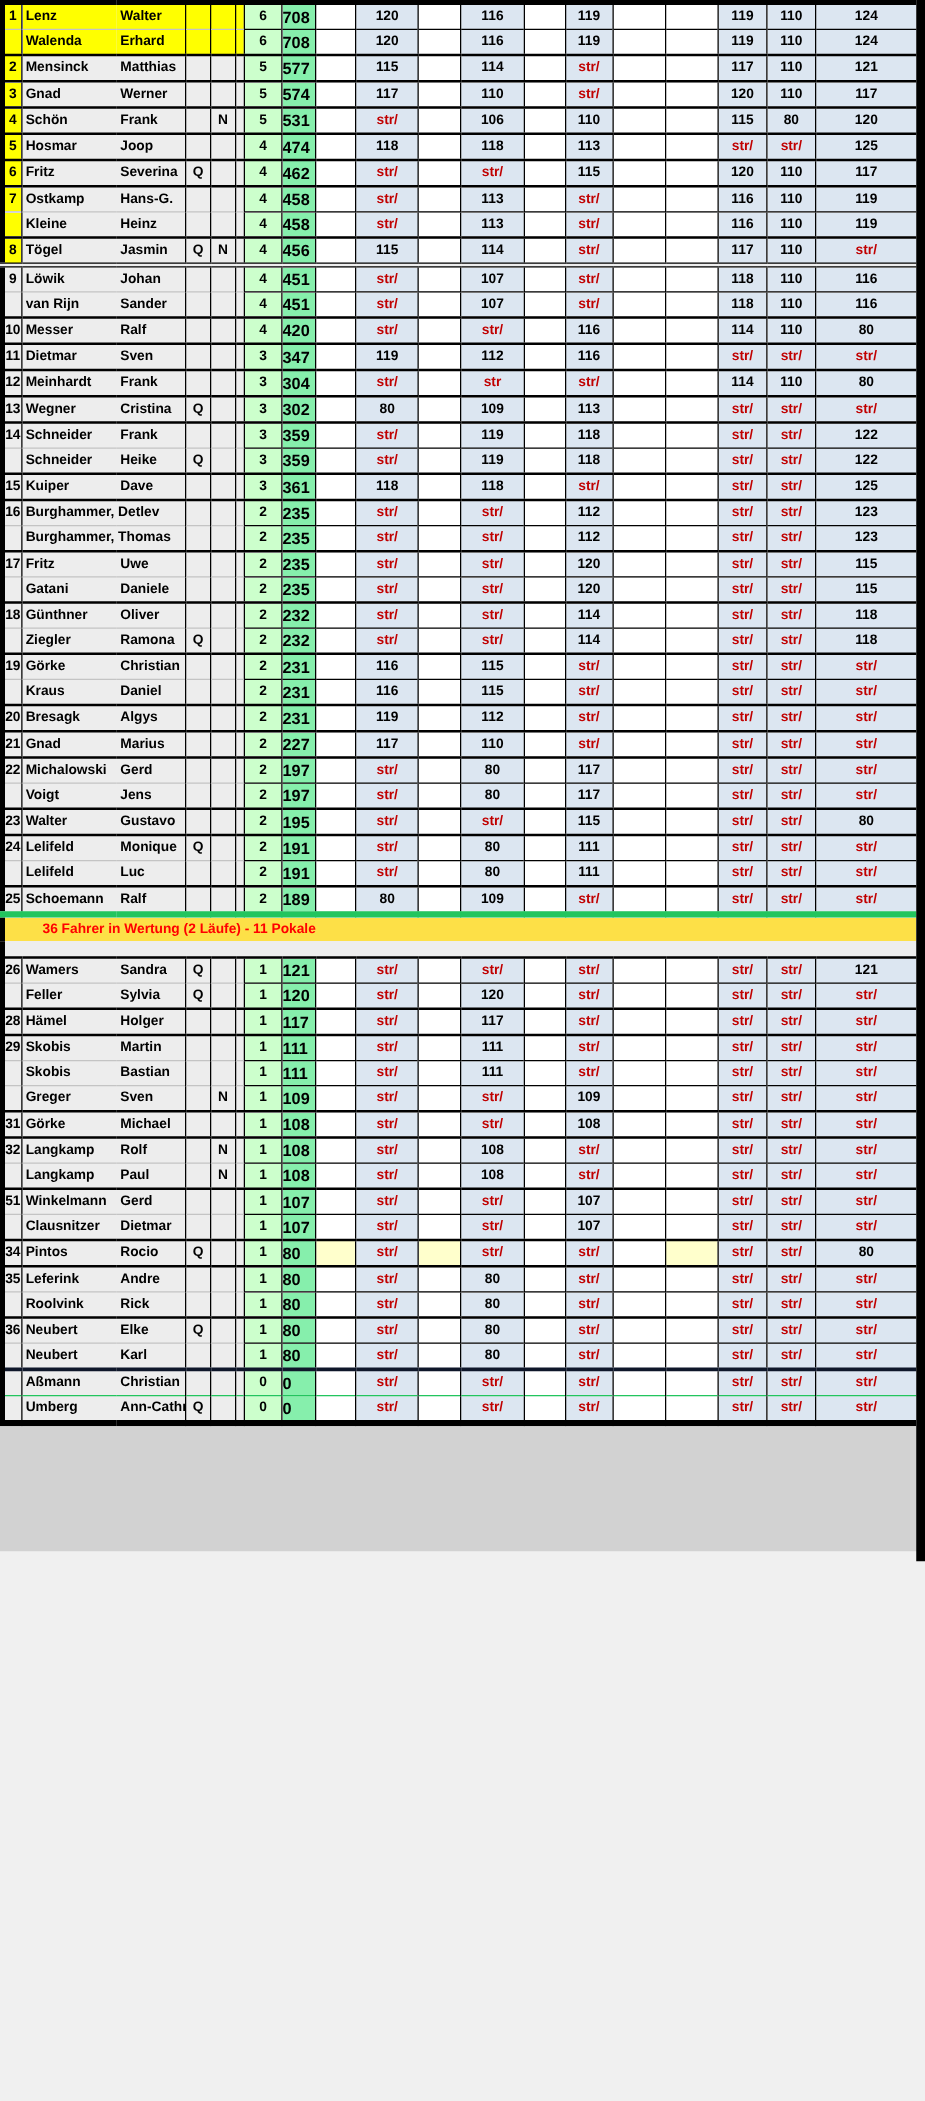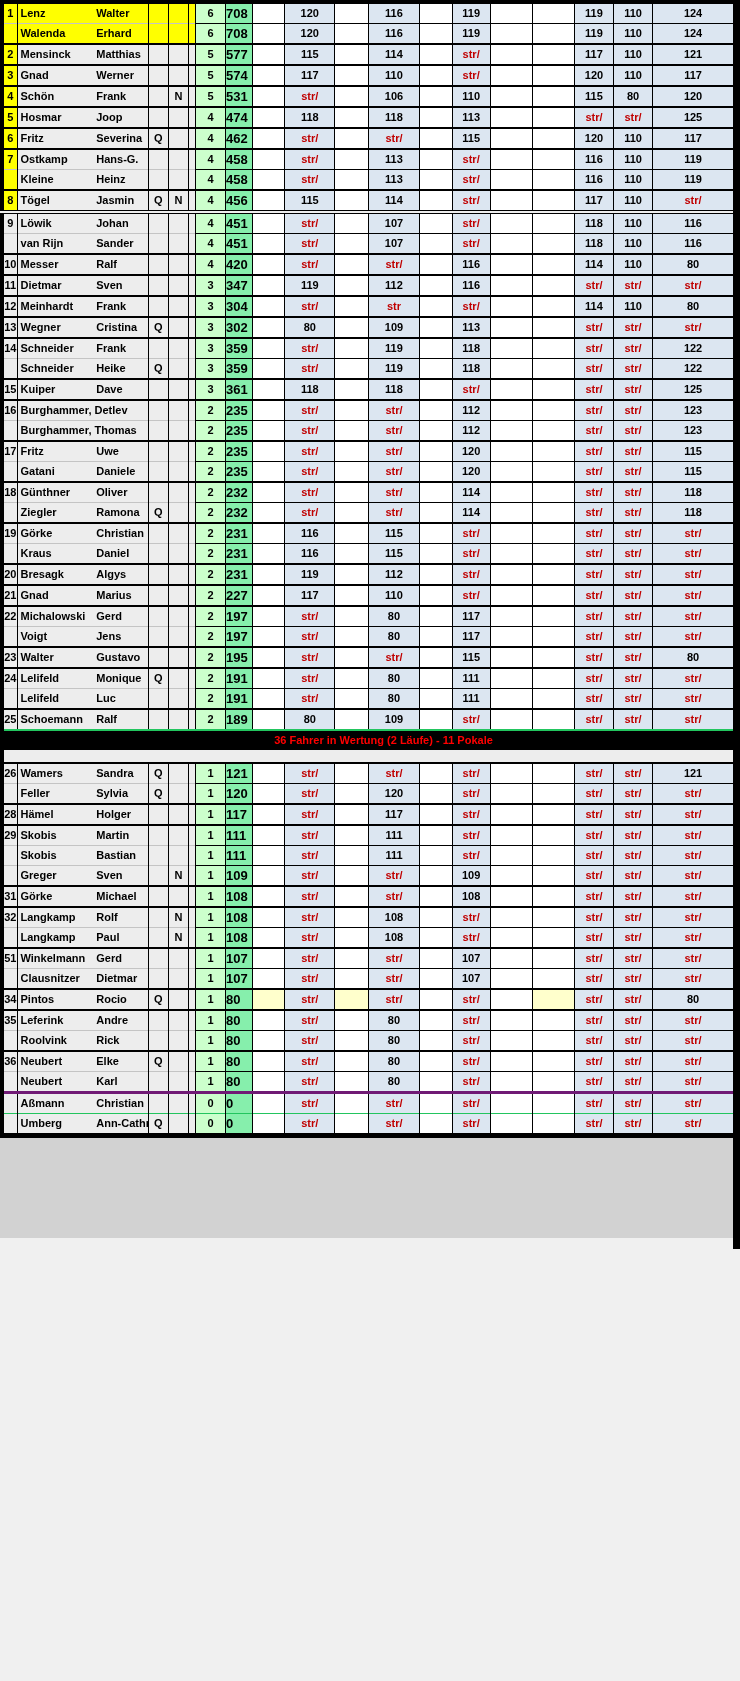--- a/index.html
+++ b/index.html
@@ -29,25 +29,25 @@
   td.c-gap{background:#ffffff;}
   td.c-score{background:#dce6f1;text-align:center;}
   td.gap-y{background:#ffffcc;}
   td.y{background:#ffff00;}
   td.str{color:#c00000;}
   tr.b-group td{border-top:2px solid #000;}
   tr.b-light td{border-top:1px solid #000;}
   tr.b-light td.c-rank,tr.b-light td.c-last,tr.b-light td.c-first,
   tr.b-light td.c-q,tr.b-light td.c-n,tr.b-light td.c-sep{border-top:1px solid #c4c4c4;}
   tr.b-double td{border-top:4px double #000;}
-  tr.b-heavy td{border-top:3px solid #701a75;}
+  tr.b-heavy td{border-top:3px solid #0f172a;}
   tr.b-single td{border-top:1px solid #22c55e;}
   tr.summary-row td{
-    border:none;border-top:2px solid #22c55e;background:#000000;
-    color:#ff0000;text-align:center;padding-left:30px;font-size:11px;
+    border:none;border-top:5px solid #22c55e;background:#fde047;
+    color:#ff0000;text-align:left;padding-left:30px;font-size:11px;
   }
   tr.spacer-row td{border:none;background:#ededed;height:12px;line-height:12px;}
   .band-dark{width:740px;height:100px;background:#d2d2d2;}
   .right-bar{position:absolute;left:733px;top:0;width:7px;height:1249px;background:#000;}
 </style>
 </head>
 <body>
 
 <div id="sheet">
   <table>

